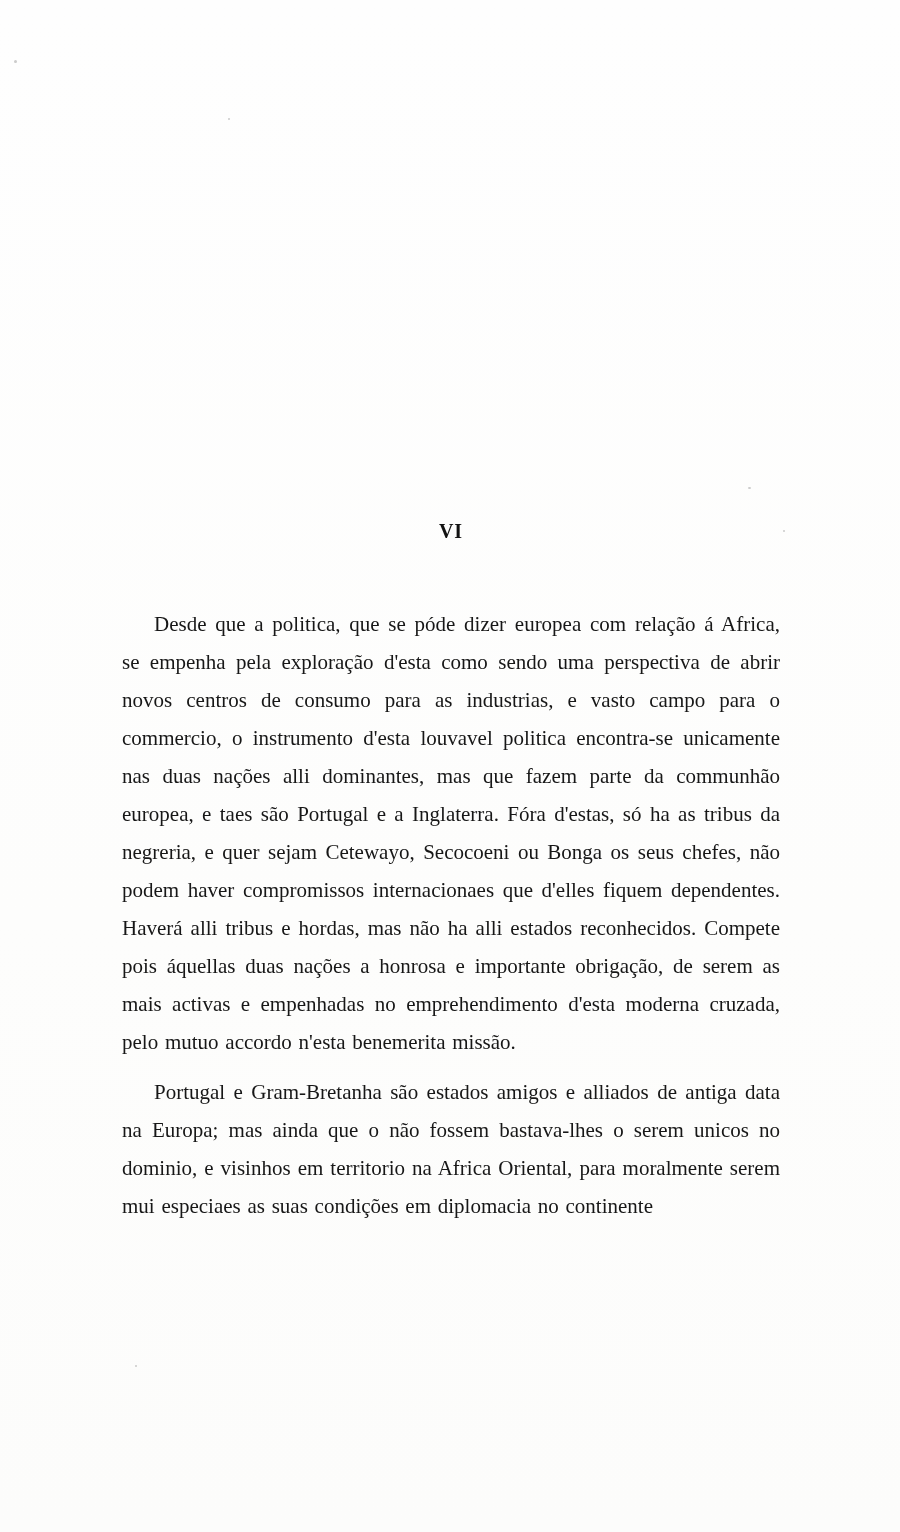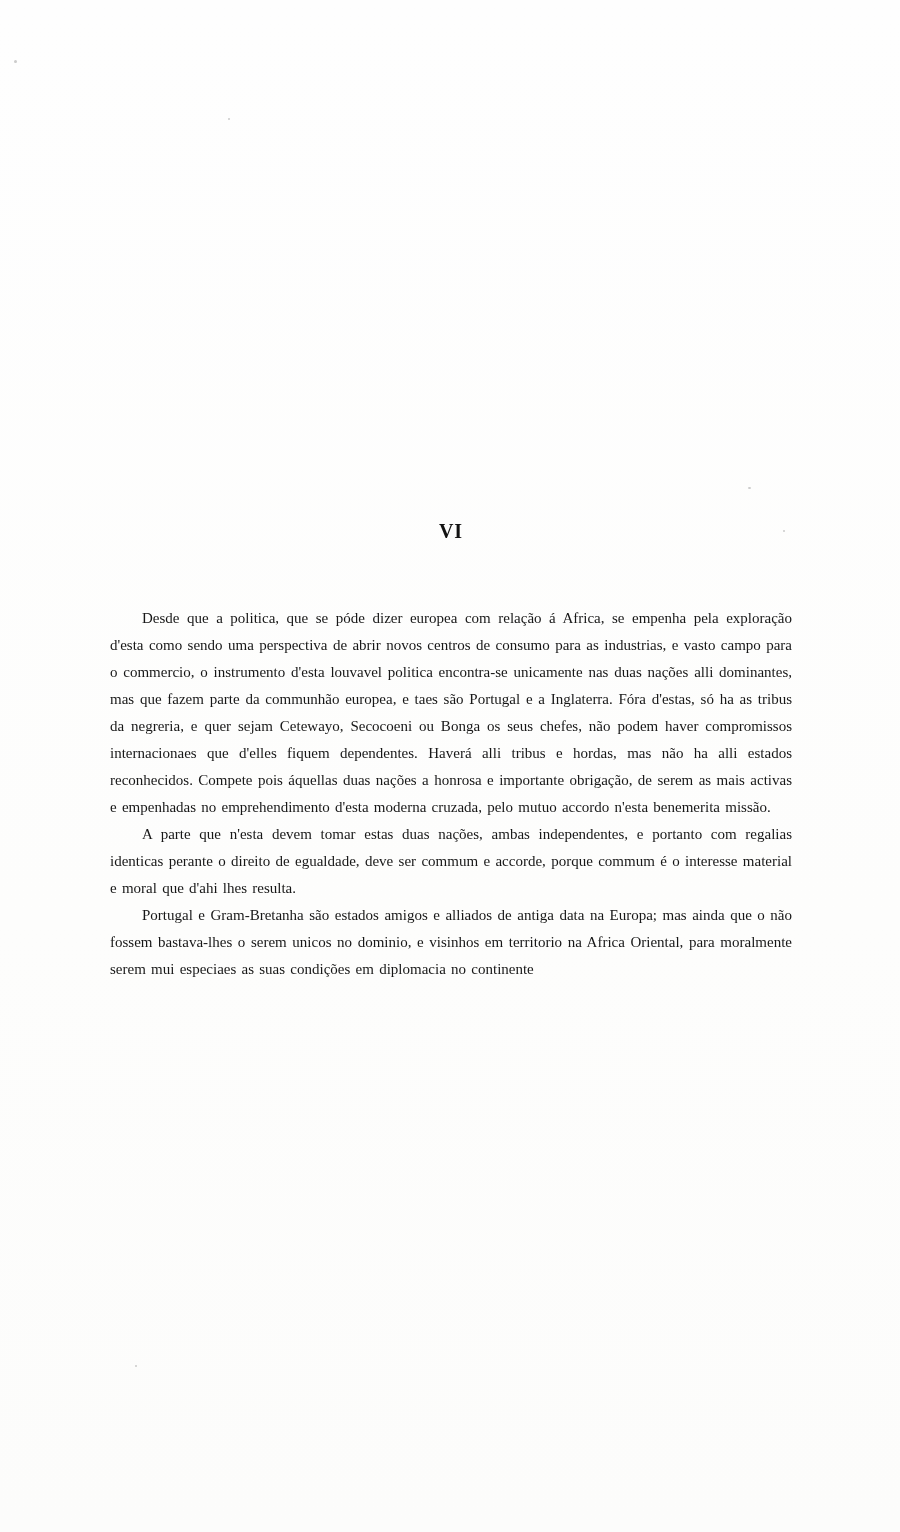--- a/index.html
+++ b/index.html
@@ -31,23 +31,23 @@
   }
   .chapter-heading {
     margin: 0 0 62px 0;
     text-align: center;
     font-size: 20px;
     font-weight: bold;
     letter-spacing: 1px;
     color: #121212;
   }
   .text-block p {
-    margin: 0;
-    font-size: 15px;
-    line-height: 27px;
+    margin: 12px;
+    font-size: 21px;
+    line-height: 38px;
     text-align: justify;
     text-indent: 32px;
     word-spacing: 1.5px;
     color: #171717;
   }
   
   .speck {
     position: absolute;
     background: #9a9a9a;
     border-radius: 50%;
@@ -66,17 +66,16 @@
   <span class="speck s1"></span>
   <span class="speck s2"></span>
   <span class="speck s3"></span>
   <span class="speck s4"></span>
   <span class="speck s5"></span>
 
   <div class="content">
     <h2 class="chapter-heading">VI</h2>
     <div class="text-block">
       <p>Desde que a politica, que se póde dizer europea com relação á Africa, se empenha pela exploração d'esta como sendo uma perspectiva de abrir novos centros de consumo para as industrias, e vasto campo para o commercio, o instrumento d'esta louvavel politica encontra-se unicamente nas duas nações alli dominantes, mas que fazem parte da communhão europea, e taes são Portugal e a Inglaterra. Fóra d'estas, só ha as tribus da negreria, e quer sejam Cetewayo, Secocoeni ou Bonga os seus chefes, não podem haver compromissos internacionaes que d'elles fiquem dependentes. Haverá alli tribus e hordas, mas não ha alli estados reconhecidos. Compete pois áquellas duas nações a honrosa e importante obrigação, de serem as mais activas e empenhadas no emprehendimento d'esta moderna cruzada, pelo mutuo accordo n'esta benemerita missão.</p>
-      <p>A parte que n'esta devem tomar estas duas nações, ambas independentes, e portanto com regalias identicas perante o direito de egualdade, deve ser commum e accorde, porque commum é o interesse material e moral que d'ahi lhes resulta.</p>
       <p>Portugal e Gram-Bretanha são estados amigos e alliados de antiga data na Europa; mas ainda que o não fossem bastava-lhes o serem unicos no dominio, e visinhos em territorio na Africa Oriental, para moralmente serem mui especiaes as suas condições em diplomacia no continente</p>
     </div>
   </div>
 </div>
 
 </body></html>

